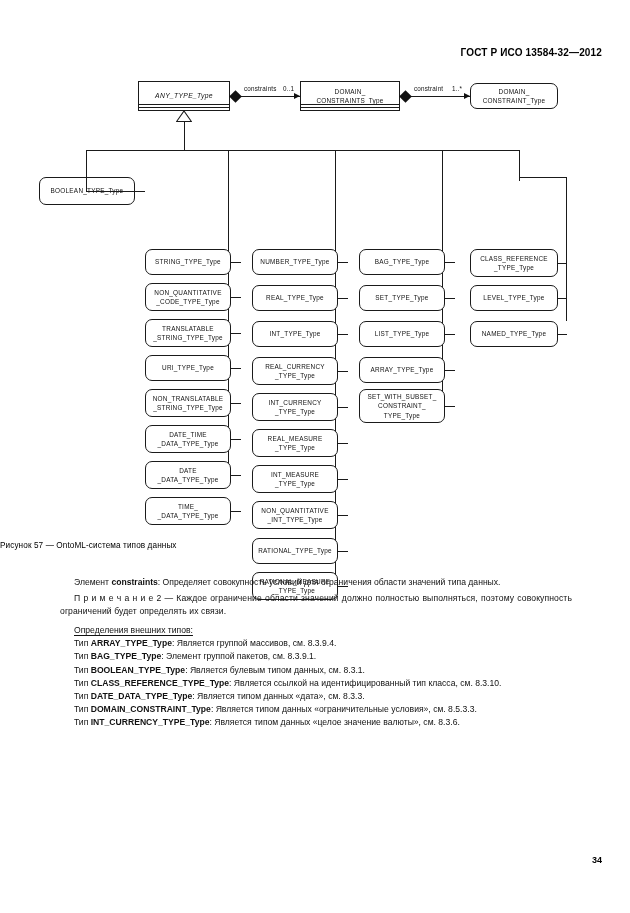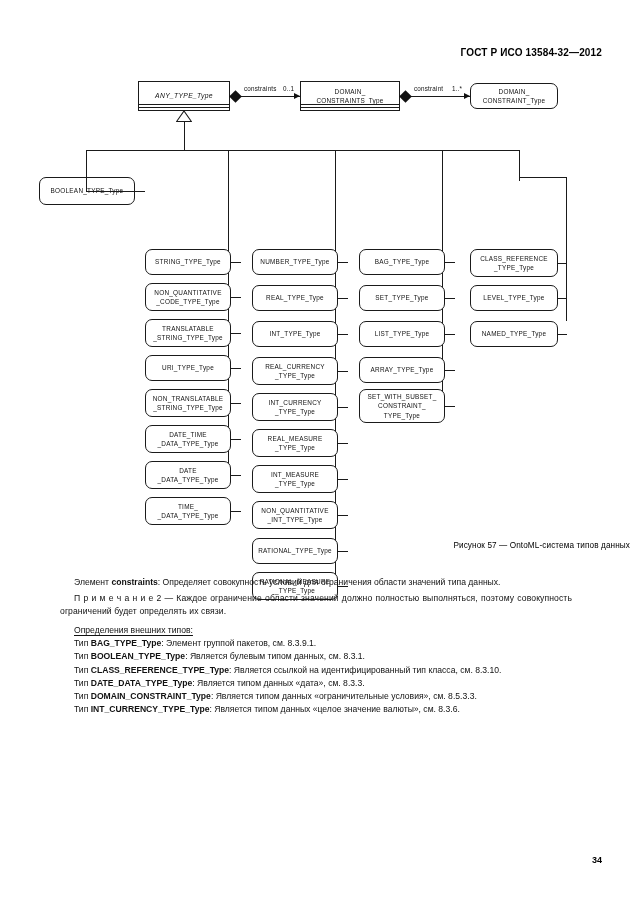--- a/index.html
+++ b/index.html
@@ -71,21 +71,21 @@
   .tri-wrap svg{display:block;}
 
   .edgelabel{
     position:absolute;font-size:6.3px;letter-spacing:.2px;
     color:#111;white-space:nowrap;
   }
 
   
   .caption{
     position:absolute;left:0;right:0;top:541px;
-    text-align:right;font-size:8.2px;letter-spacing:.1px;
+    text-align:left;font-size:8.2px;letter-spacing:.1px;
   }
 
   
   .body{
     position:absolute;left:60px;top:576px;width:512px;
     font-size:8.6px;line-height:13.1px;color:#111;
   }
   .body p{margin:0;}
   .u{text-decoration:underline;text-underline-offset:1.5px;}
   .ind{text-indent:14px;}
@@ -318,20 +318,23 @@
 
 
     <div class="gap"></div>
 
     <p class="ind">
       <span class="u">Определения внешних типов:</span>
     </p>
 
     <div class="lst">
       <p class="ind">
+        <span>Тип </span><span class="b">ARRAY_TYPE_Type</span><span>: Является группой массивов, см. 8.3.9.4.</span>
+      </p>
+      <p class="ind">
         <span>Тип </span><span class="b">BAG_TYPE_Type</span><span>: Элемент группой пакетов, см. 8.3.9.1.</span>
       </p>
       <p class="ind">
         <span>Тип </span><span class="b">BOOLEAN_TYPE_Type</span><span>: Является булевым типом данных, см. 8.3.1.</span>
       </p>
       <p class="ind">
         <span>Тип </span><span class="b">CLASS_REFERENCE_TYPE_Type</span><span>: Является ссылкой на идентифицированный тип класса, см. 8.3.10.</span>
       </p>
       <p class="ind">
         <span>Тип </span><span class="b">DATE_DATA_TYPE_Type</span><span>: Является типом данных «дата», см. 8.3.3.</span>

